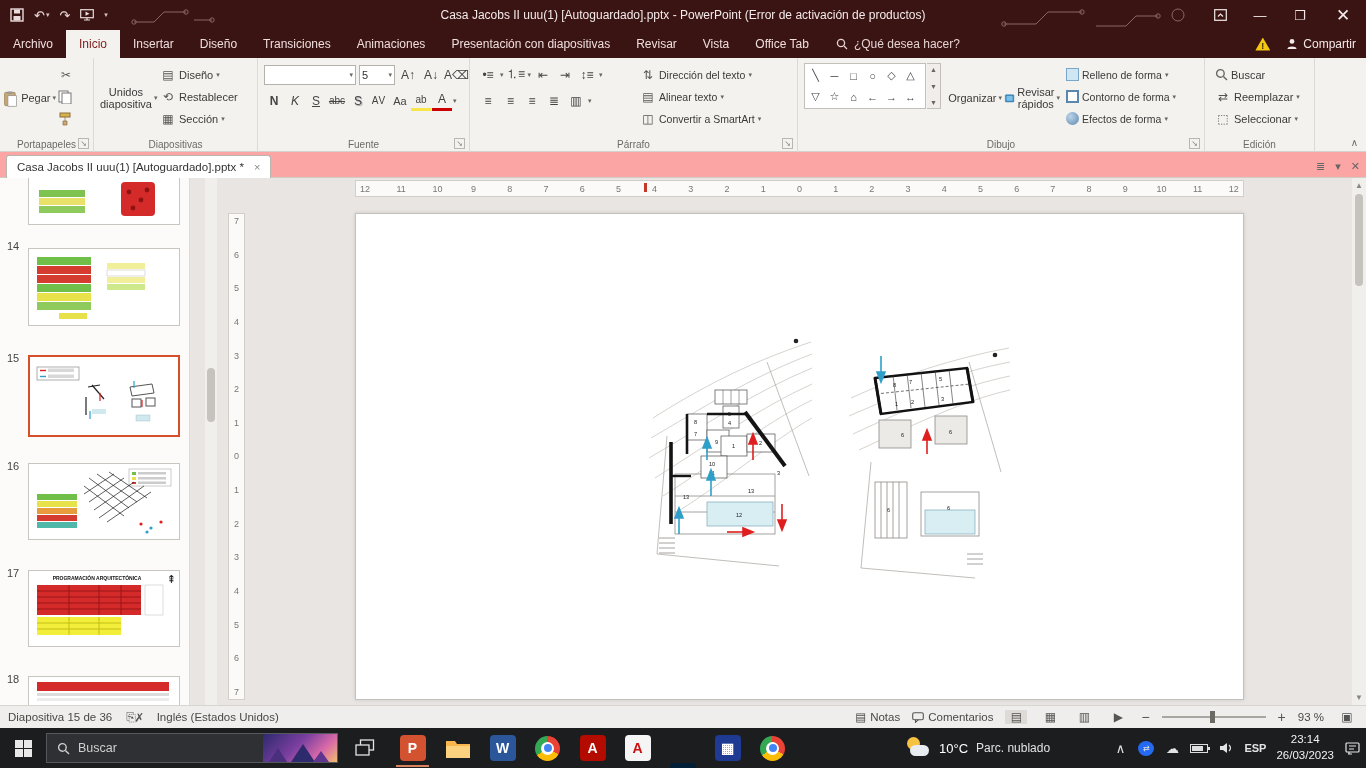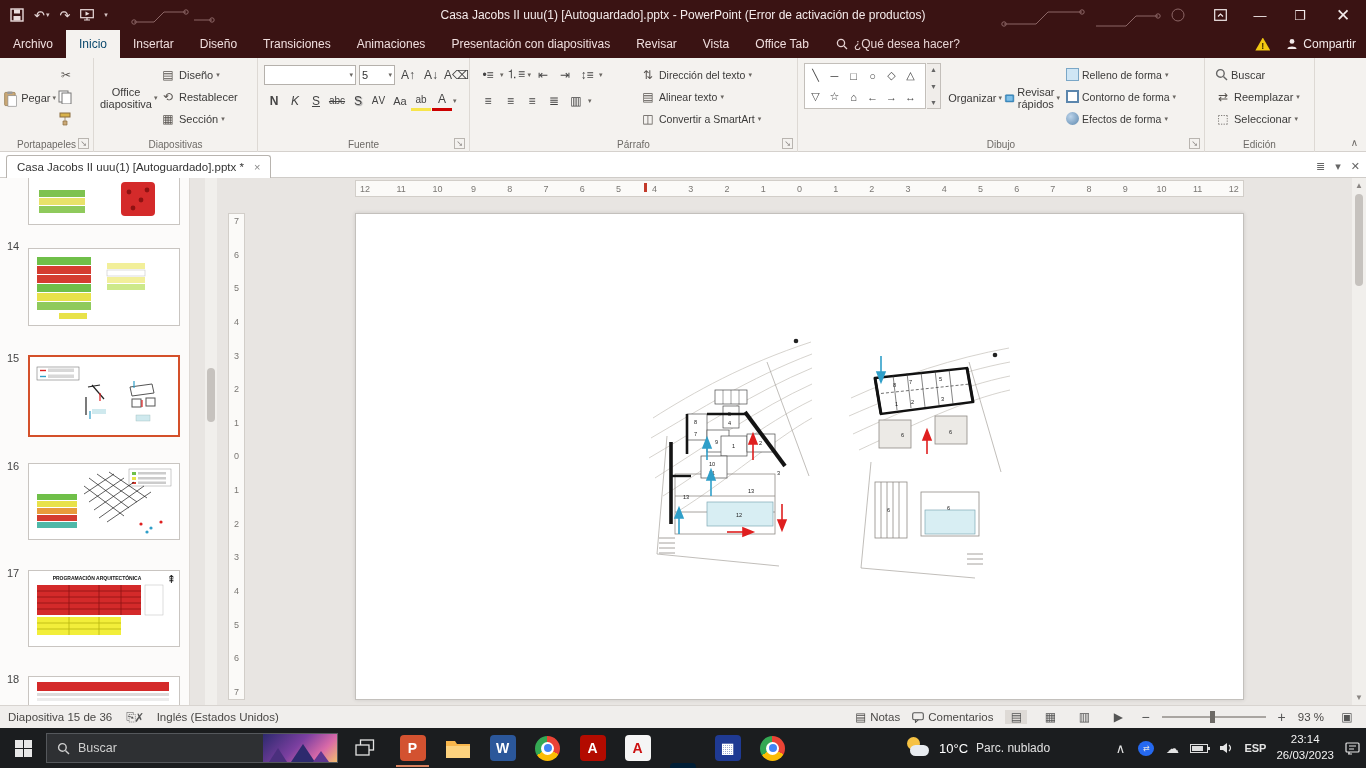--- a/index.html
+++ b/index.html
@@ -14,21 +14,21 @@
   .qat .dd { font-size:7px; color:#d8c6c6; }
   .tb-title { position:absolute; left:0; right:0; top:0; height:30px; line-height:30px; text-align:center; font-size:12px; color:#f4eaea; pointer-events:none; white-space:nowrap; }
   .tb-deco { position:absolute; top:0; height:30px; opacity:.55; }
   .winctrl { position:absolute; right:0; top:0; height:30px; display:flex; align-items:center; }
   .winctrl > span { width:40px; height:30px; display:flex; align-items:center; justify-content:center; color:#f2eaea; font-size:13px; }
   .winctrl .close { font-size:17px; width:46px; }
 
   
   .tabsrow { position:absolute; left:0; top:30px; width:1366px; height:28px; background:#3a1313; display:flex; align-items:flex-end; }
   .tab { padding:0 13px; height:28px; line-height:28px; color:#f0dede; font-size:12px; white-space:nowrap; }
-  .tab.active { background:#f4f2ef; color:#0c4a6e; }
+  .tab.active { background:#f4f2ef; color:#7f1d1d; }
   .tellme { display:flex; align-items:center; gap:6px; color:#e6d2d2; padding:0 14px; height:28px; line-height:28px; }
   .tabsrow-right { position:absolute; right:10px; top:30px; height:28px; display:flex; align-items:center; gap:16px; color:#f3e9e9; }
   .warn-tri { width:15px; height:13px; background:#f2c811; clip-path:polygon(50% 0,100% 100%,0 100%); display:flex; align-items:flex-end; justify-content:center; color:#3a2a00; font-size:9px; font-weight:bold; line-height:1; }
 
   
   .ribbon { position:absolute; left:0; top:58px; width:1366px; height:94px; background:#f4f2ef; border-bottom:1px solid #d5d1cd; }
   .rgroup { position:absolute; top:0; height:94px; border-right:1px solid #ddd9d4; }
   .grouplabel { position:absolute; bottom:2px; left:0; right:0; text-align:center; font-size:10px; color:#6d6a66; white-space:nowrap; }
   .launcher { position:absolute; bottom:3px; right:4px; font-size:8px; color:#8a8683; width:11px; height:11px; border:1px solid #b9b5b0; display:flex; align-items:center; justify-content:center; }
   .bigbtn { position:absolute; top:3px; width:54px; height:74px; display:flex; align-items:center; justify-content:flex-start; gap:2px; font-size:11px; color:#3b3a39; text-align:center; }
@@ -40,21 +40,21 @@
   .combo { height:20px; border:1px solid #b5b1ac; background:#fff; display:inline-flex; align-items:center; padding:0 2px; }
   .combo input { border:none; outline:none; width:100%; font-size:11px; font-family:inherit; color:#333; }
   .combo .dd { margin-left:2px; }
   .chip { width:13px; height:13px; display:inline-block; }
   .gallery { position:absolute; left:6px; top:5px; width:122px; height:46px; background:#fff; border:1px solid #c3bfba; display:flex; flex-wrap:wrap; align-content:flex-start; padding:1px; }
   .gallery span { width:19px; height:21px; display:flex; align-items:center; justify-content:center; font-size:11px; color:#444; }
   .gscroll { position:absolute; left:129px; top:5px; width:14px; height:46px; border:1px solid #c3bfba; border-left:none; background:#f0edea; display:flex; flex-direction:column; align-items:center; justify-content:space-between; font-size:7px; color:#666; padding:2px 0; }
   .collapse-ribbon { position:absolute; right:8px; bottom:3px; font-size:10px; color:#6d6a66; }
 
   
-  .officetabbar { position:absolute; left:0; top:152px; width:1366px; height:26px; background:#ffffff; border-bottom:1px solid #cfccc8; }
+  .officetabbar { position:absolute; left:0; top:152px; width:1366px; height:26px; background:#fca5a5; border-bottom:1px solid #cfccc8; }
   .doctab { position:absolute; left:6px; top:3px; height:23px; background:#fff; border:1px solid #b8b4af; border-bottom:none; border-radius:3px 3px 0 0; display:flex; align-items:center; gap:10px; padding:0 10px; font-size:11.5px; color:#333; }
   .doctab .x { color:#888; font-size:11px; }
   .ot-right { position:absolute; right:6px; top:3px; height:22px; display:flex; align-items:center; gap:10px; color:#666; font-size:11px; }
 
   
   .workspace { position:absolute; left:0; top:178px; width:1366px; height:527px; background:#e8e5e2; overflow:hidden; }
   .thumbpanel { position:absolute; left:0; top:0; width:190px; height:527px; background:#fcfbfa; border-right:1px solid #dedad6; }
   .thumbnum { position:absolute; left:7px; font-size:11px; color:#444; }
   .thumbbox { position:absolute; left:28px; width:152px; background:#fff; border:1px solid #c9c5c1; overflow:hidden; }
   .thumbbox.sel { border:2px solid #d4502a; }
@@ -233,21 +233,21 @@
     <div class="grouplabel">Portapapeles</div>
   </div>
 
   <div class="rgroup" style="left:94px;width:164px;">
     <div class="bigbtn" style="left:4px;">
       <svg class="bicon" viewBox="0 0 26 26">
           <rect x="2" y="4" width="20" height="15" fill="#fff" stroke="#9a9691"></rect>
           <rect x="2" y="4" width="20" height="4" fill="#e8a33d"></rect>
           <path d="M19,17 L19,25 M15,21 L23,21" stroke="#2f7d32" stroke-width="2"></path>
         </svg>
-      <span style="width:54px;">Office diapositiva</span>
+      <span style="width:54px;">Unidos diapositiva</span>
       <span class="dd">▾</span>
     </div>
     <div class="srow" style="left:66px;top:6px;">
         <span class="gicon">▤</span>
         <span>Diseño</span>
         <span class="dd">▾</span>
       </div>
     <div class="srow" style="left:66px;top:28px;">
         <span class="gicon">⟲</span>
         <span>Restablecer</span>

